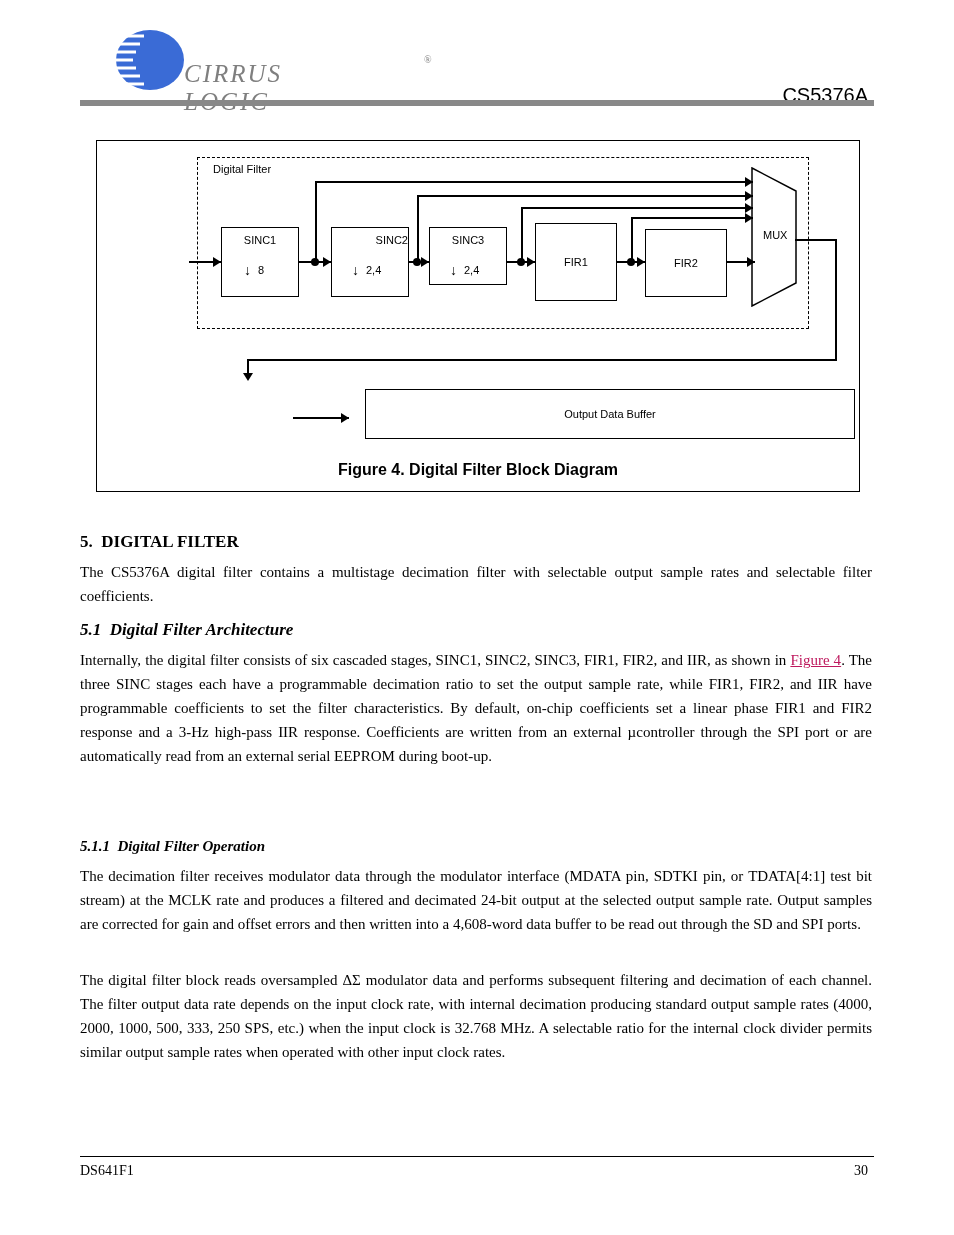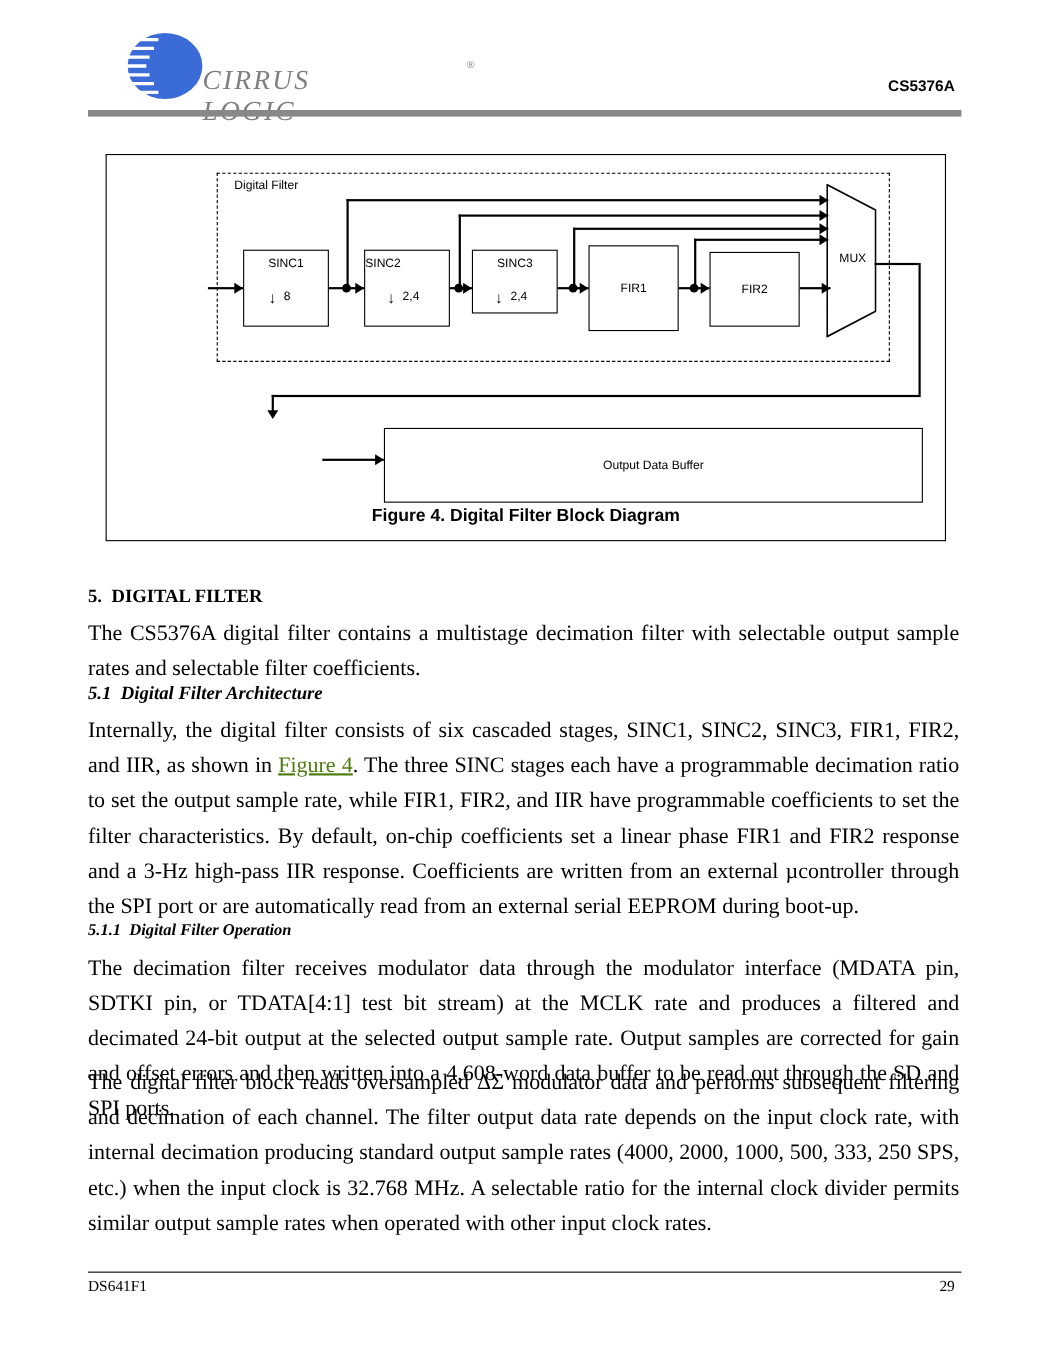--- a/index.html
+++ b/index.html
@@ -1,39 +1,39 @@
 <!DOCTYPE html>
 <html><head>
 <meta charset="utf-8">
 <style>
   html,body{margin:0;padding:0;background:#fff;font-family:"Times New Roman",Times,serif;color:#000}
   .page{width:954px;height:1235px;position:relative;margin:0 auto;background:#fff}
   .logo-area{position:absolute;left:78px;top:24px;width:280px;height:70px}
   .logo-text{position:absolute;left:106px;top:36px;font-family:"Times New Roman",serif;font-size:25px;letter-spacing:2px;color:#7f7f7f;font-weight:500;font-style:italic}
   .reg{position:absolute;left:346px;top:30px;font-size:10px;color:#7f7f7f}
-  .docnum{position:absolute;right:86px;top:70px;font-weight:bold;font-size:14px;font-family:Arial,Helvetica,sans-serif}
+  .docnum{position:absolute;right:86px;top:84px;font-weight:normal;font-size:20px;font-family:Arial,Helvetica,sans-serif}
   .hr-top{position:absolute;left:80px;top:100px;width:794px;height:6px;background:#888}
   .figbox{position:absolute;left:96px;top:140px;width:764px;height:352px;border:1px solid #000;box-sizing:border-box}
   .figcaption{position:absolute;left:0;right:0;bottom:12px;text-align:center;font-weight:bold;font-size:16px;font-family:Arial,Helvetica,sans-serif}
   .dash{position:absolute;border:1.5px dashed #000;box-sizing:border-box}
   .block{position:absolute;border:1.5px solid #000;box-sizing:border-box;display:flex;align-items:center;justify-content:center;text-align:center;font-size:11px;line-height:1.15;font-family:Arial,Helvetica,sans-serif;background:#fff}
   .lbl{position:absolute;font-size:11px;font-family:Arial,Helvetica,sans-serif}
   .dfilt-label{position:absolute;font-size:11px;font-family:Arial,Helvetica,sans-serif}
   .dot{position:absolute;width:8px;height:8px;background:#000;border-radius:50%}
   .arrow-r{position:absolute;border-left:8px solid #000;border-top:5px solid transparent;border-bottom:5px solid transparent}
   .arrow-d{position:absolute;border-top:8px solid #000;border-left:5px solid transparent;border-right:5px solid transparent}
   .hline{position:absolute;height:1.5px;background:#000}
   .vline{position:absolute;width:1.5px;background:#000}
   .mux{position:absolute}
   .mux svg{display:block}
   .down-arrow{position:absolute;font-size:14px;font-family:Arial,Helvetica,sans-serif}
-  .para{position:absolute;font-size:20px;line-height:1.6;font-family:"Times New Roman",serif;text-align:justify}
+  .para{position:absolute;font-size:15px;line-height:1.6;font-family:"Times New Roman",serif;text-align:justify}
   .hdr{position:absolute;font-weight:bold;font-size:17px;font-family:Liberation Serif, serif}
   .hdr-i{font-style:italic}
-  .ref{color:#4d7c0f}
+  .ref{color:#be185d}
   .underline{text-decoration:underline}
   .hr-bot{position:absolute;left:80px;bottom:78px;width:794px;height:1px;background:#000}
   .foot-l{position:absolute;left:80px;bottom:56px;font-size:14px}
   .foot-r{position:absolute;right:86px;bottom:56px;font-size:14px}
 </style>
 </head>
 <body>
 
 <div class="page">
 
@@ -60,21 +60,21 @@
   <div class="figbox">
     <div class="dash" style="left:100px;top:16px;width:612px;height:172px"></div>
     <div class="dfilt-label" style="left:116px;top:22px">Digital Filter</div>
 
     <div class="block" style="left:124px;top:86px;width:78px;height:70px">
       <div style="position:absolute;top:6px;left:0;right:0;text-align:center">SINC1</div>
       <span class="down-arrow" style="left:22px;top:34px">↓</span>
       <span class="lbl" style="left:36px;top:36px">8</span>
     </div>
     <div class="block" style="left:234px;top:86px;width:78px;height:70px">
-      <div style="position:absolute;top:6px;left:0;right:0;text-align:left">SINC2</div>
+      <div style="position:absolute;top:6px;left:0;right:0;text-align:right">SINC2</div>
       <span class="down-arrow" style="left:20px;top:34px">↓</span>
       <span class="lbl" style="left:34px;top:36px">2,4</span>
     </div>
     <div class="block" style="left:332px;top:86px;width:78px;height:58px">
       <div style="position:absolute;top:6px;left:0;right:0;text-align:center">SINC3</div>
       <span class="down-arrow" style="left:20px;top:34px">↓</span>
       <span class="lbl" style="left:34px;top:36px">2,4</span>
     </div>
     <div class="block" style="left:438px;top:82px;width:82px;height:78px">FIR1</div>
     <div class="block" style="left:548px;top:88px;width:82px;height:68px">FIR2</div>
@@ -120,21 +120,21 @@
     <div class="arrow-r" style="left:648px;top:72px"></div>
 
     <div class="hline" style="left:698px;top:98px;width:40px"></div>
     <div class="vline" style="left:738px;top:98px;height:120px"></div>
     <div class="hline" style="left:150px;top:218px;width:590px"></div>
     <div class="vline" style="left:150px;top:218px;height:20px"></div>
     <div class="arrow-d" style="left:146px;top:232px"></div>
 
     <div class="hline" style="left:196px;top:276px;width:56px"></div>
     <div class="arrow-r" style="left:244px;top:272px"></div>
-    <div class="block" style="left:252px;top:248px;width:490px;height:68px">Output Data Buffer</div>
+    <div class="block" style="left:268px;top:248px;width:490px;height:50px">Output Data Buffer</div>
 
     <div class="figcaption">Figure 4. Digital Filter Block Diagram</div>
   </div>
 
   <div class="hdr" style="left:80px;top:532px">
     <span>5.</span>&nbsp;&nbsp;<span>DIGITAL FILTER</span>
   </div>
   <div class="para" style="left:80px;top:560px;width:792px">The CS5376A digital filter contains a multistage decimation filter with selectable output sample rates and selectable filter coefficients.</div>
 
   <div class="hdr hdr-i" style="left:80px;top:620px">
@@ -149,15 +149,15 @@
   </div>
   <div class="para" style="left:80px;top:864px;width:792px">
     The decimation filter receives modulator data through the modulator interface (MDATA pin, SDTKI pin, or TDATA[4:1] test bit stream) at the MCLK rate and produces a filtered and decimated 24-bit output at the selected output sample rate. Output samples are corrected for gain and offset errors and then written into a 4,608-word data buffer to be read out through the SD and SPI ports.
   </div>
   <div class="para" style="left:80px;top:968px;width:792px">
     <span>The digital filter block reads oversampled </span><span>ΔΣ</span><span> modulator data and performs subsequent filtering and decimation of each channel. The filter output data rate depends on the input clock rate, with internal decimation producing standard output sample rates (4000, 2000, 1000, 500, 333, 250 SPS, etc.) when the input clock is 32.768 MHz. A selectable ratio for the internal clock divider permits similar output sample rates when operated with other input clock rates.</span>
   </div>
 
   <div class="hr-bot"></div>
   <div class="foot-l">DS641F1</div>
-  <div class="foot-r">29</div>
+  <div class="foot-r">30</div>
 
 </div>
 
 </body></html>

